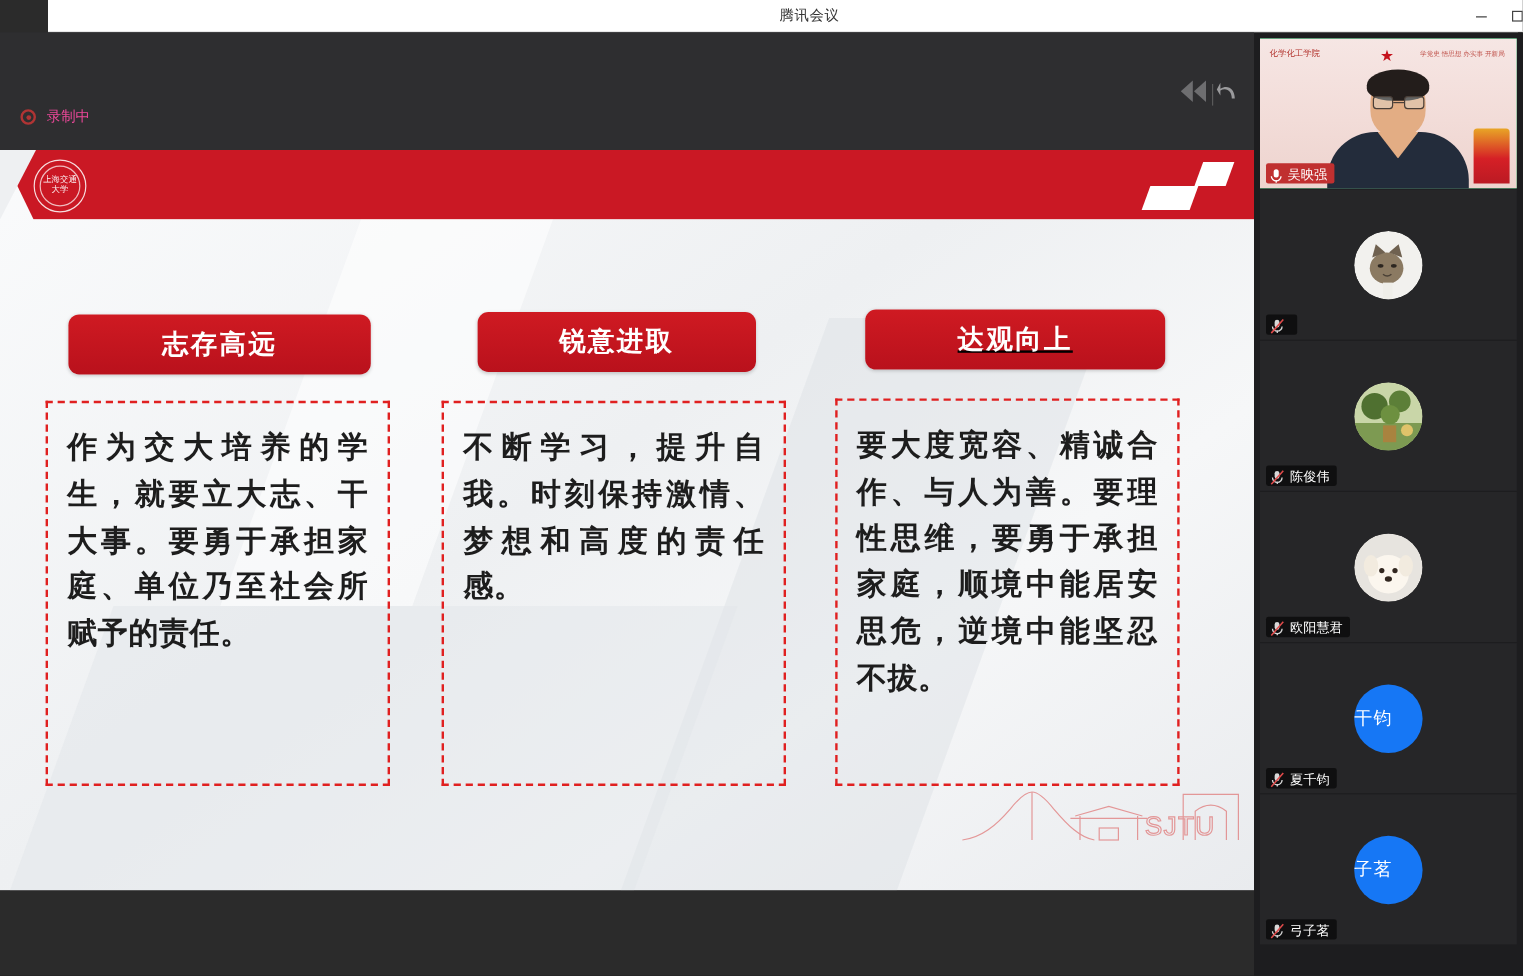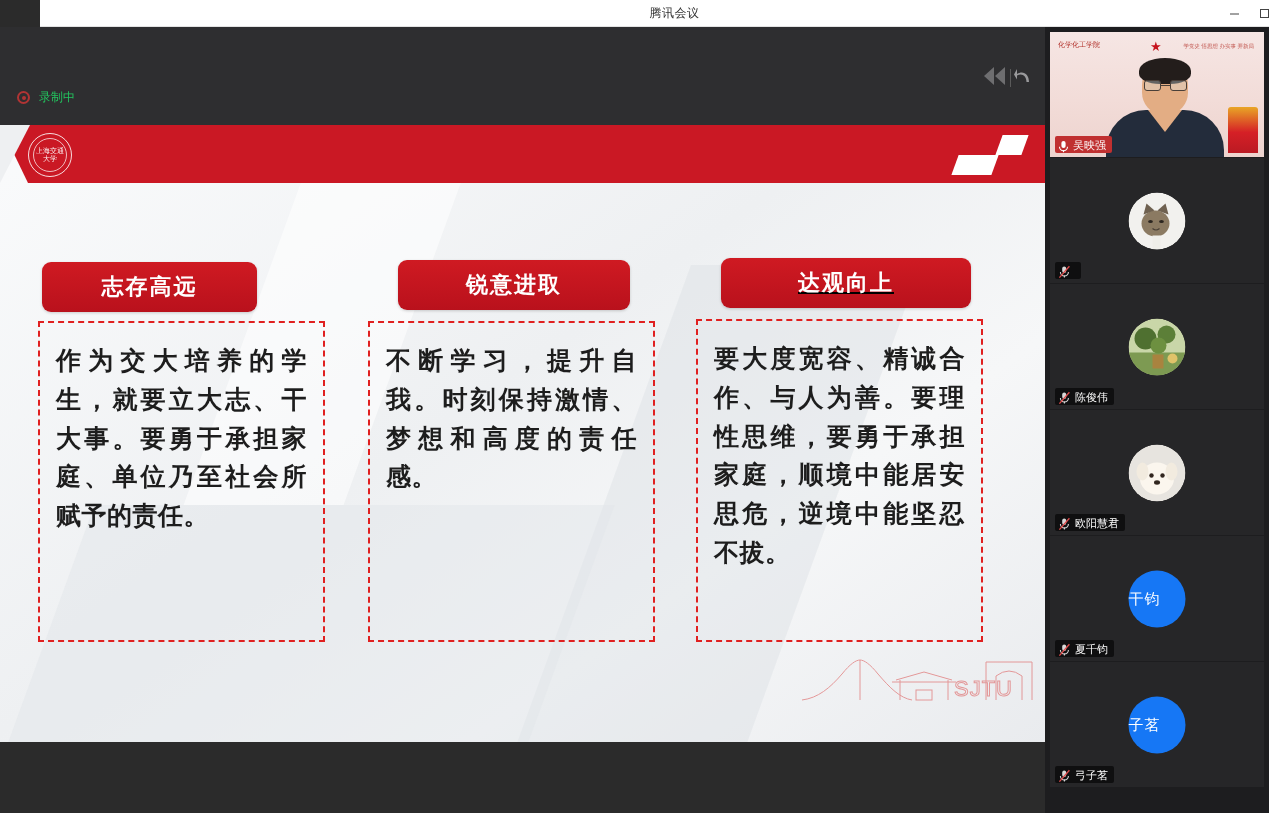--- a/index.html
+++ b/index.html
@@ -36,21 +36,21 @@
     position: absolute; left: 17px; top: 62px; display: flex; align-items: center; gap: 9px;
   }
   .rec-dot {
     width: 13px; height: 13px; border-radius: 50%;
     border: 2px solid #b03434; background: #2e2e30; position: relative;
   }
   .rec-dot::after {
     content: ""; position: absolute; left: 2.5px; top: 2.5px;
     width: 4px; height: 4px; border-radius: 50%; background: #b03434;
   }
-  .rec-label { font-size: 12px; color: #22c55e; }
+  .rec-label { font-size: 12px; color: #ec4899; }
 
   .speaker-box {
     position: absolute; left: 808px; top: 36px; width: 222px; height: 35px;
     display: flex; align-items: center;
   }
   .speaker-box .corner { position: absolute; width: 5px; height: 5px; border-color: #6d6d6d; }
   .speaker-box .c-tl { left:0; top:0; border-left:1px solid #6d6d6d; border-top:1px solid #6d6d6d; }
   .speaker-box .c-tr { right:0; top:0; border-right:1px solid #6d6d6d; border-top:1px solid #6d6d6d; }
   .speaker-box .c-bl { left:0; bottom:0; border-left:1px solid #6d6d6d; border-bottom:1px solid #6d6d6d; }
   .speaker-box .c-br { right:0; bottom:0; border-right:1px solid #6d6d6d; border-bottom:1px solid #6d6d6d; }
@@ -99,25 +99,25 @@
   .bm2 { right: 6px; top: 4px; width: 26px; height: 20px; }
 
   .headings { position: absolute; left: 0; top: 135px; width: 1045px; height: 62px; }
   .head-box {
     position: absolute; height: 50px; border-radius: 9px;
     background: linear-gradient(180deg,#cf1a22 0%,#b9111c 100%);
     display: flex; align-items: center; justify-content: center;
     box-shadow: 0 1px 3px rgba(0,0,0,.18);
   }
   .head-box span { color: #fff; font-size: 22px; font-weight: bold; letter-spacing: 2px; }
-  .hb0 { left: 42px; top: 2px; width: 215px; }
+  .hb0 { left: 57px; top: 2px; width: 252px; }
   .hb1 { left: 398px; top: 0px;  width: 232px; }
   .hb2 { left: 721px; top: -2px; width: 250px; text-decoration: underline; }
 
-  .cols { position: absolute; left: 0; top: 196px; width: 1045px; height: 325px; }
+  .cols { position: absolute; left: 0; top: 209px; width: 1045px; height: 325px; }
   .col {
     position: absolute; border: 2px dashed #e02020; padding: 18px 16px 10px 16px;
     background: transparent;
   }
   .col p {
     font-size: 25px; line-height: 1.55; color: #1d1d1d; font-weight: 600;
     letter-spacing: .5px; text-align: justify;
   }
   .c0 { left: 38px; top: 0px;  width: 287px; height: 321px; }
   .c1 { left: 368px; top: 0px; width: 287px; height: 321px; }

